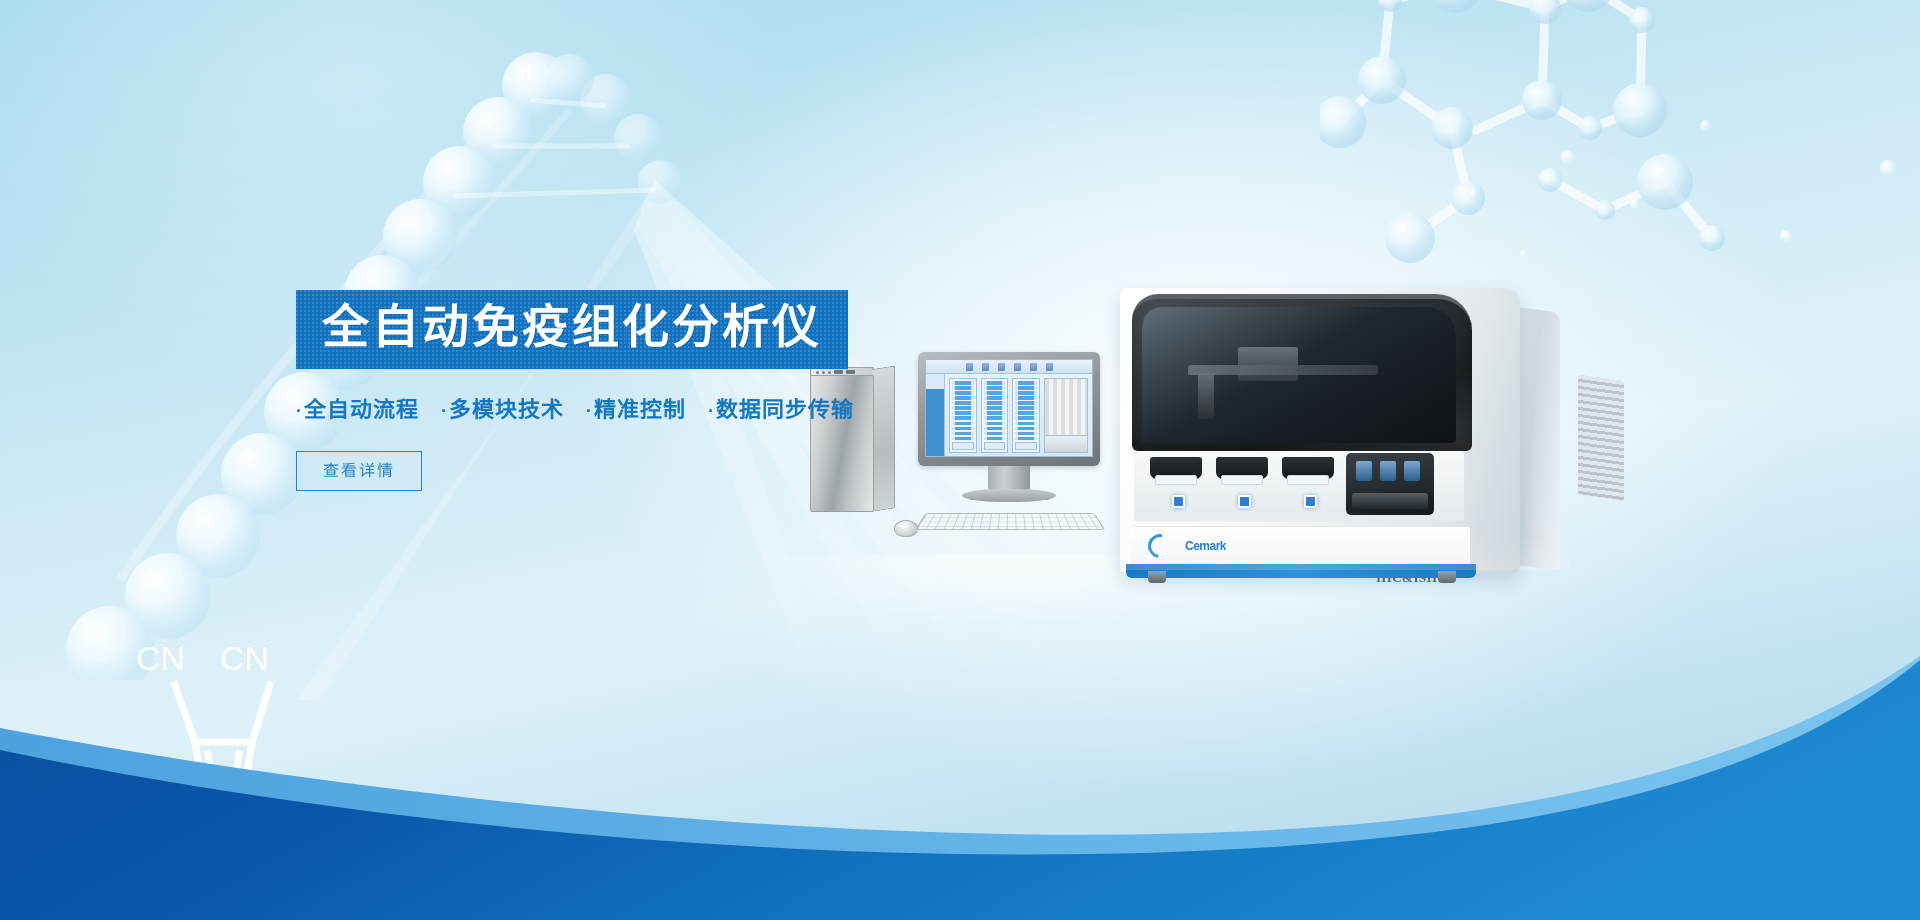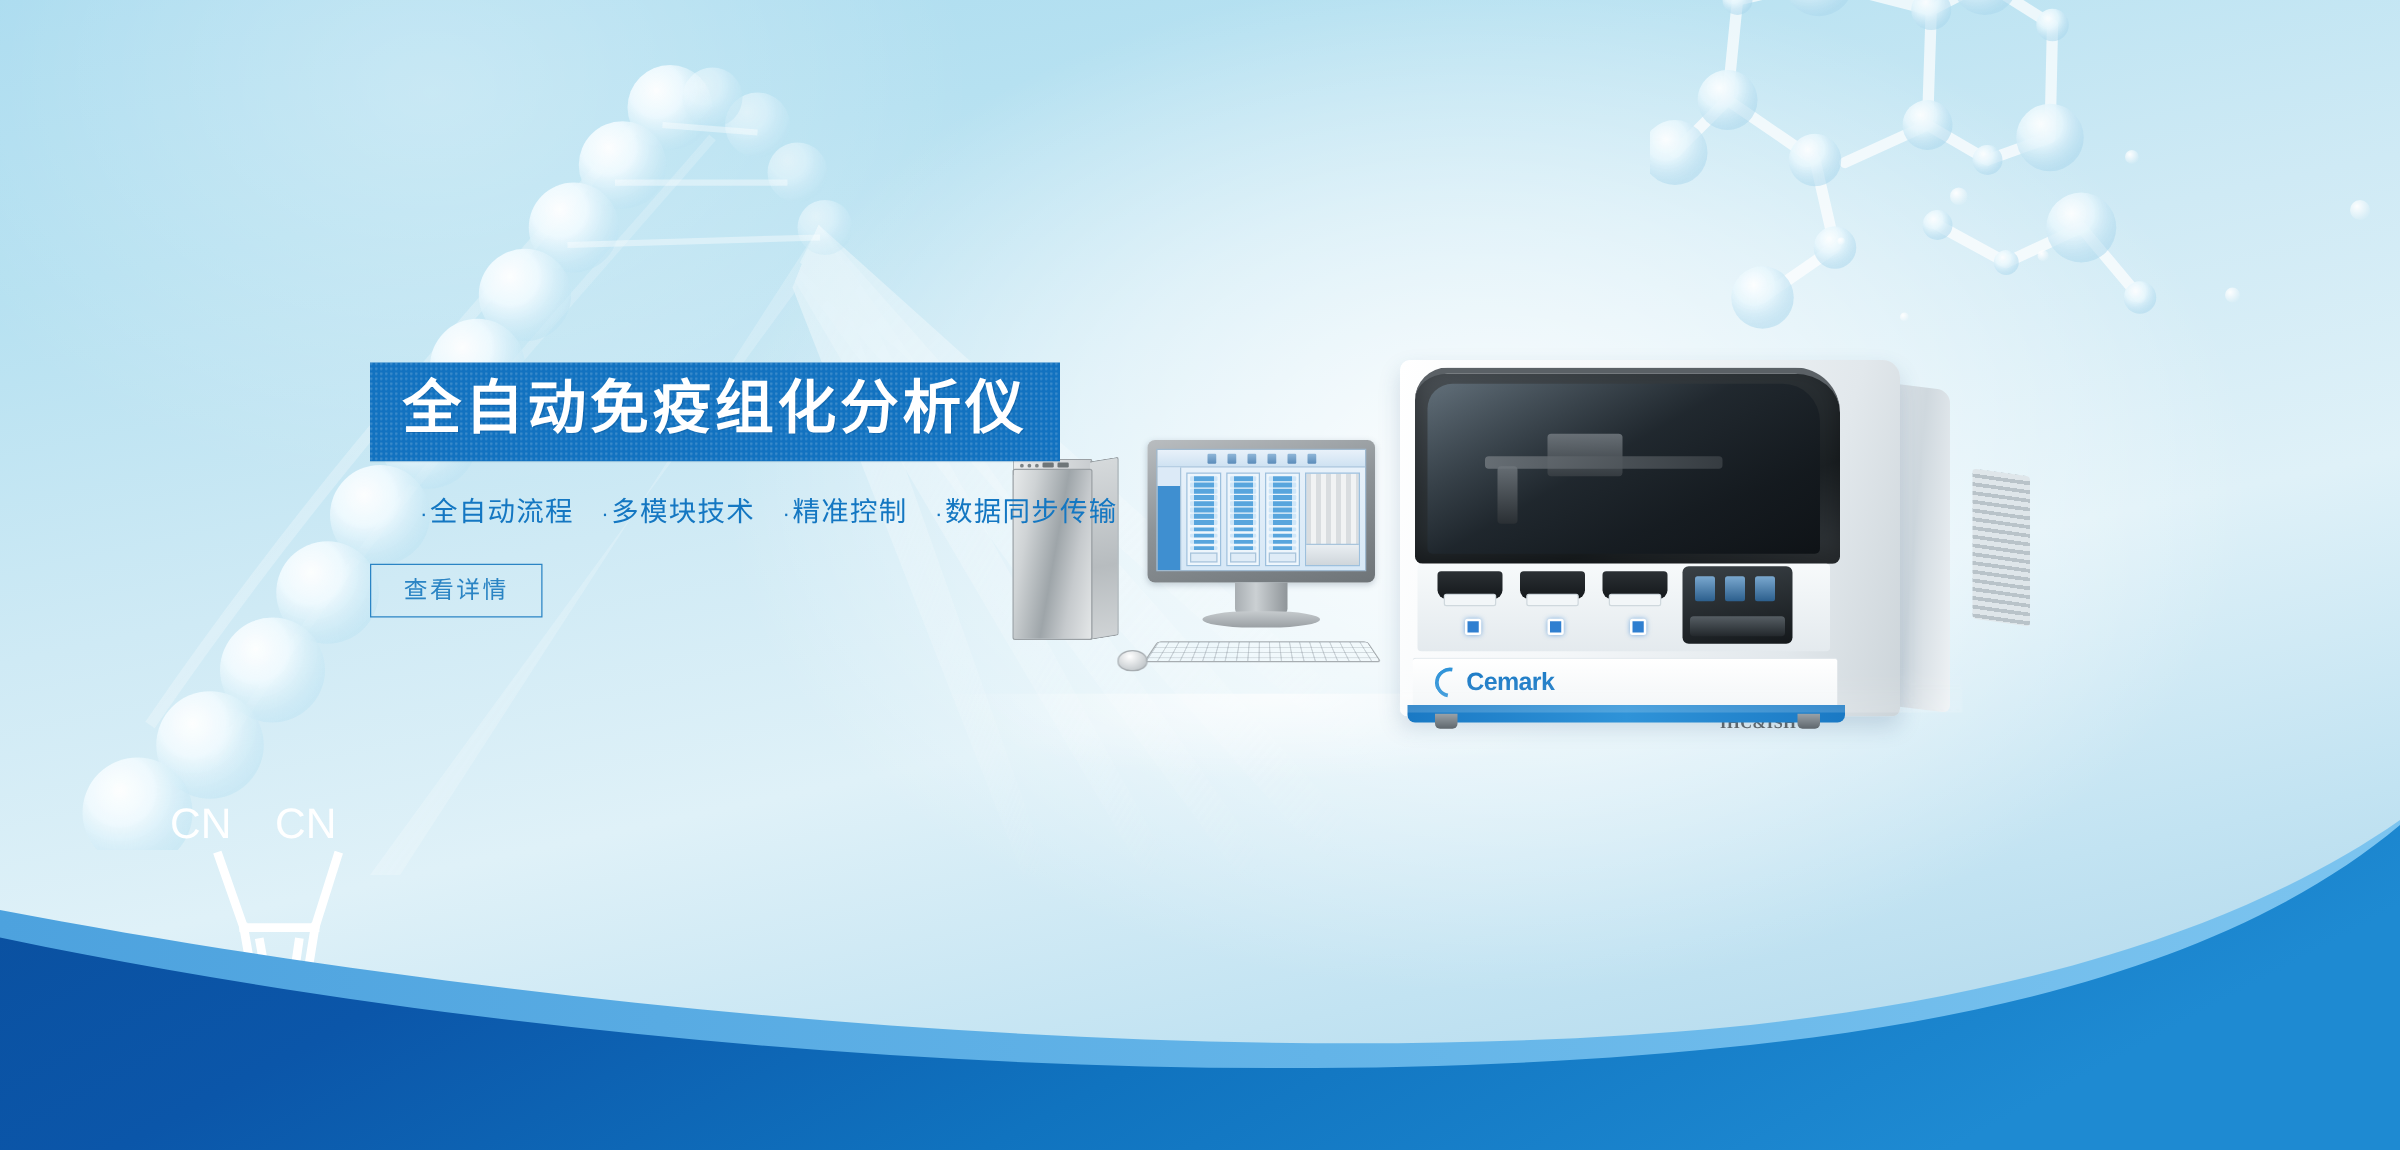--- a/index.html
+++ b/index.html
@@ -51,46 +51,45 @@
     line-height:1.08;
     letter-spacing:3px;
     color:#ffffff;
     white-space:nowrap;
     text-shadow:1px 1px 0 rgba(0,50,100,.18);
   }
 
   .features{
     margin-top:22px;
     font-size:22px;
-    font-weight:normal;
+    font-weight:bold;
     color:#1477c2;
     letter-spacing:1px;
     white-space:nowrap;
-    margin-left:40px;
   }
   .features .feat{margin-right:22px;}
   .features .feat:last-child{margin-right:0;}
   .features .dot{font-size:18px;margin-right:1px;}
 
   .desc{
     margin-top:22px;
     font-size:19px;
     color:#2a84c4;
     letter-spacing:.6px;
     white-space:nowrap;
   }
 
   .cta{
     display:inline-block;
     margin-top:28px;
     padding:11px 26px;
     border:1px solid #2a84c4;
     background:transparent;
     color:#2a84c4;
-    font-size:19px;
+    font-size:16px;
     letter-spacing:2px;
     cursor:pointer;
     line-height:1;
   }
 
   
   .product{position:absolute;left:790px;top:270px;width:1120px;height:420px;}
 
   
   .tower{position:absolute;left:20px;top:95px;width:88px;height:145px;}
@@ -183,21 +182,21 @@
   .bay.b1{left:16px;} .bay.b2{left:82px;} .bay.b3{left:148px;}
   .led{position:absolute;top:44px;width:9px;height:9px;background:#2f7fd0;border:2px solid #ffffff;border-radius:2px;box-shadow:0 0 4px rgba(47,127,208,.6);}
   .led.l1{left:38px;} .led.l2{left:104px;} .led.l3{left:170px;}
   .carousel{position:absolute;left:212px;top:2px;width:88px;height:62px;background:linear-gradient(170deg,#3a4146,#14181b);border-radius:5px;}
   .carousel .vial{position:absolute;top:8px;width:16px;height:20px;background:linear-gradient(180deg,#7aa8cf,#2c5f8d);border-radius:2px;}
   .carousel .vial.v1{left:10px;} .carousel .vial.v2{left:34px;} .carousel .vial.v3{left:58px;}
   .carousel .tray{position:absolute;left:6px;bottom:6px;width:76px;height:16px;background:linear-gradient(180deg,#565e64,#23282c);border-radius:3px;}
 
   .an-front{position:absolute;left:10px;top:238px;width:340px;height:46px;background:linear-gradient(180deg,#ffffff,#f0f4f6);border-radius:3px;border-top:1px solid #e2e8ec;}
   .an-stripe{position:absolute;left:6px;top:276px;width:350px;height:14px;background:linear-gradient(90deg,#1a79c4,#2f93d8 50%,#1a79c4);border-radius:0 0 6px 6px;}
-  .an-logo{position:absolute;left:28px;top:246px;font-size:20px;font-weight:bold;color:#1a7ac6;letter-spacing:-.5px;display:flex;align-items:center;gap:1px;}
+  .an-logo{position:absolute;left:28px;top:246px;font-size:12px;font-weight:bold;color:#1a7ac6;letter-spacing:-.5px;display:flex;align-items:center;gap:13px;}
   .an-logo .swoosh{width:18px;height:18px;border:3px solid #2f93d8;border-right-color:transparent;border-bottom-color:transparent;border-radius:50%;transform:rotate(-35deg);}
   .an-model{position:absolute;left:256px;top:282px;font-family:"Liberation Serif",serif;font-size:13px;font-weight:bold;color:#5c666d;letter-spacing:.5px;}
   .an-foot{position:absolute;bottom:-10px;width:18px;height:12px;background:linear-gradient(180deg,#9aa2a8,#5e666c);border-radius:0 0 4px 4px;}
   .an-foot.f1{left:28px;} .an-foot.f2{left:318px;}
   .an-vent{position:absolute;right:-54px;top:108px;width:46px;height:120px;background:repeating-linear-gradient(180deg,#dfe6ea 0 4px,#b9c3c9 4px 7px);border-radius:3px;transform:skewY(8deg);}
 
   .reflection{
     position:absolute;left:0;top:300px;width:450px;height:120px;
     background:linear-gradient(180deg,rgba(255,255,255,.48),rgba(255,255,255,0) 75%);
     transform:scaleY(-0.4);transform-origin:top;filter:blur(1px);opacity:.35;

